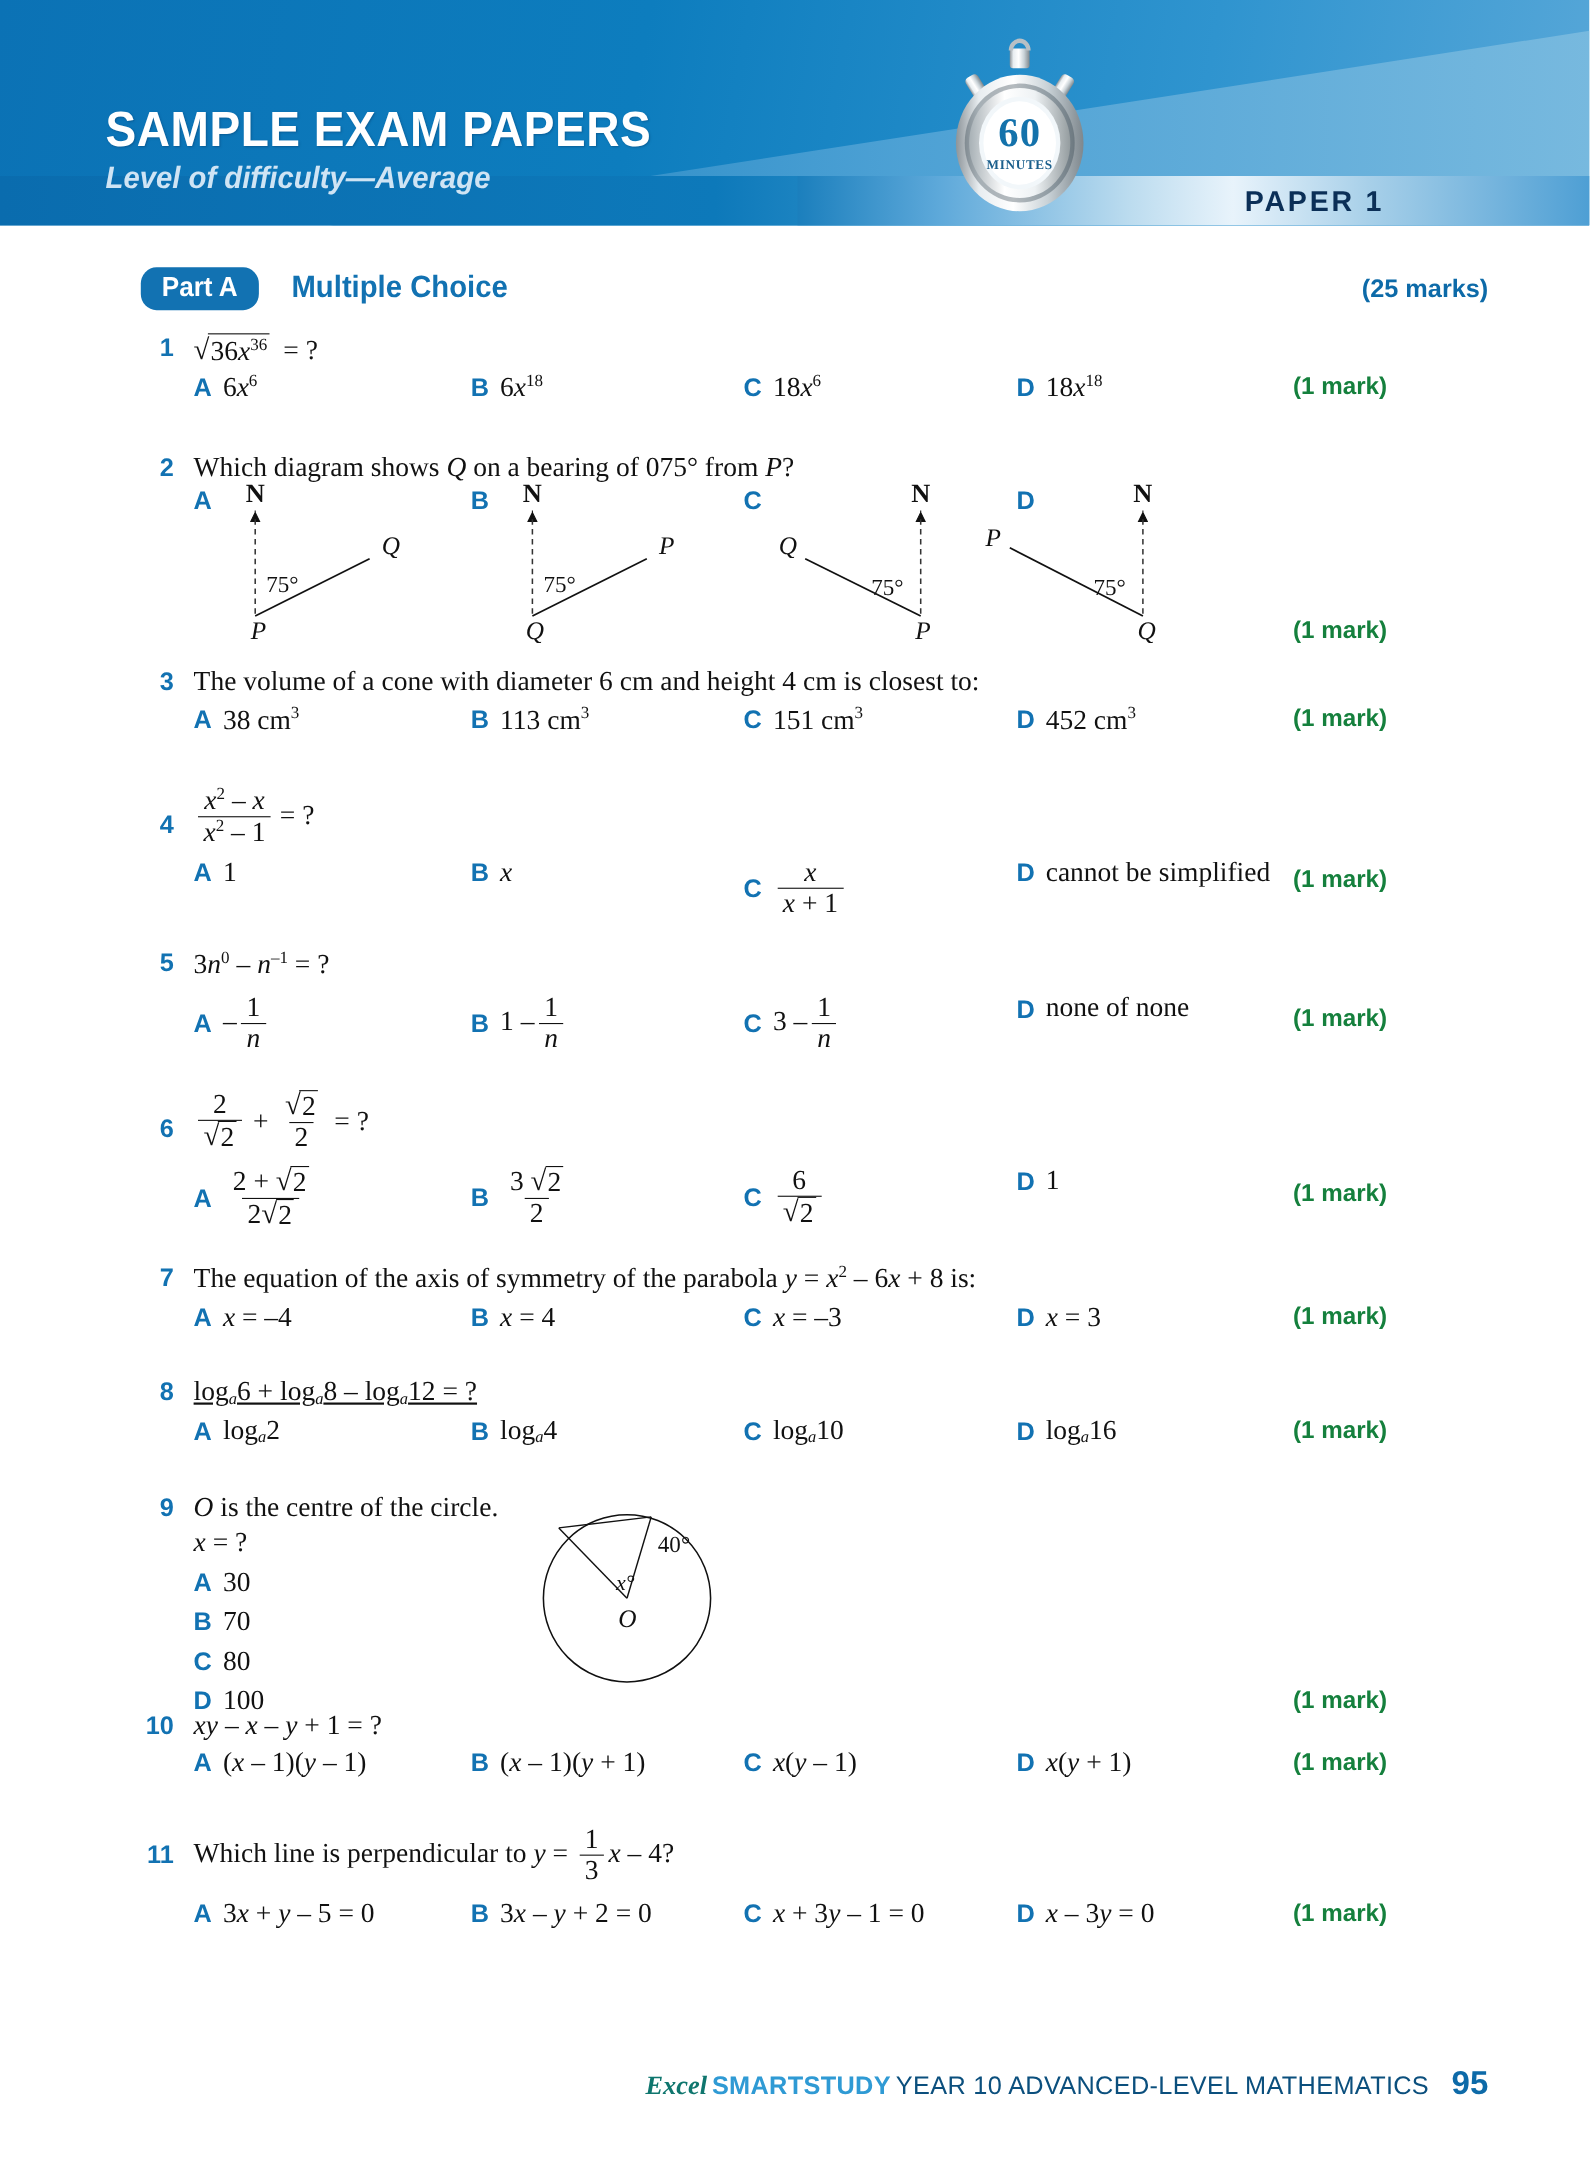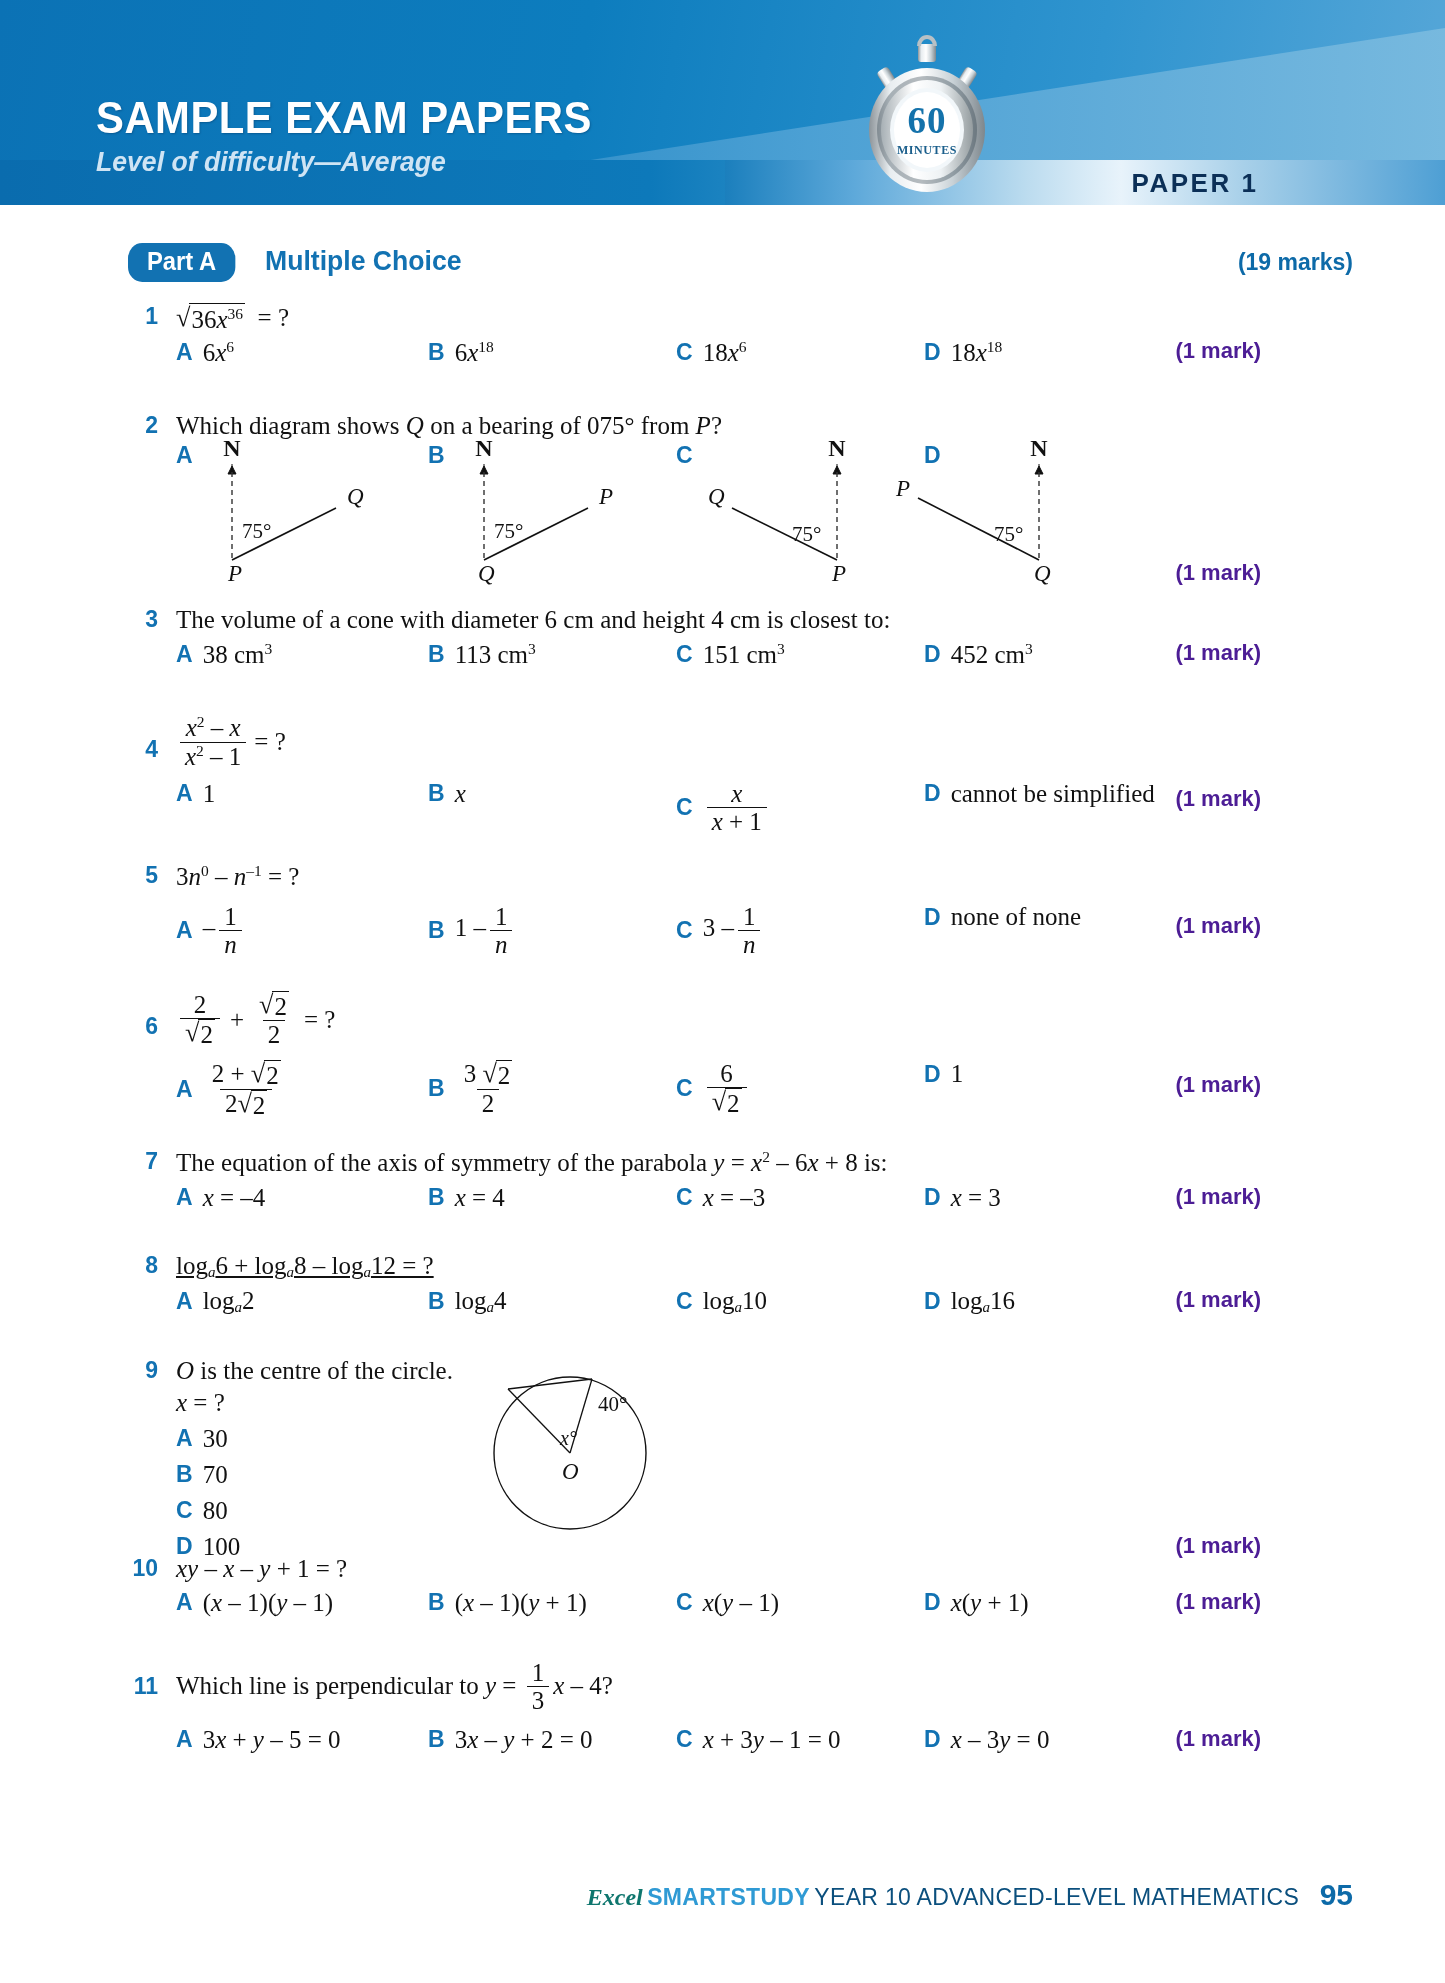--- a/index.html
+++ b/index.html
@@ -131,21 +131,21 @@
     color:#1272b2; margin-right:10px;
   }
   .opt.a { left:0px; }
   .opt.b { left:252px; }
   .opt.c { left:500px; }
   .opt.d { left:748px; }
   .marks {
     position:absolute; right:92px;
     font-family:"Liberation Sans", sans-serif;
     font-weight:bold; font-size:22px;
-    color:#4c1d95;
+    color:#15803d;
     white-space:nowrap;
   }
 
   
   .frac { display:inline-flex; flex-direction:column; align-items:center;
           vertical-align:middle; margin:0 4px; line-height:1.08; }
   .frac .num { padding:0 5px; }
   .frac .den { padding:0 5px; border-top:1.4px solid #111; }
   .it { font-style:italic; }
   sup.exn { font-size:0.62em; vertical-align:super; font-style:normal; }
@@ -224,21 +224,21 @@
     <div class="sub-title">Level of difficulty—Average</div>
   </div>
   <div class="paper-label">PAPER 1</div>
 </div>
 
 <div class="page-body">
 
   <div class="parta-row">
     <div class="pill">Part A</div>
     <div class="parta-title">Multiple Choice</div>
-    <div class="parta-marks">(19 marks)</div>
+    <div class="parta-marks">(25 marks)</div>
   </div>
 
   <div class="q" style="margin-top:8px;">
     <div class="qnum">1</div>
     <div class="qtext" style="margin-left:48px;">
       <span class="rad">
           <span class="radsign">√</span>
           <span class="radbody">36<span class="it">x</span><sup class="exn">36</sup></span>
         </span>
       &nbsp;= ?

